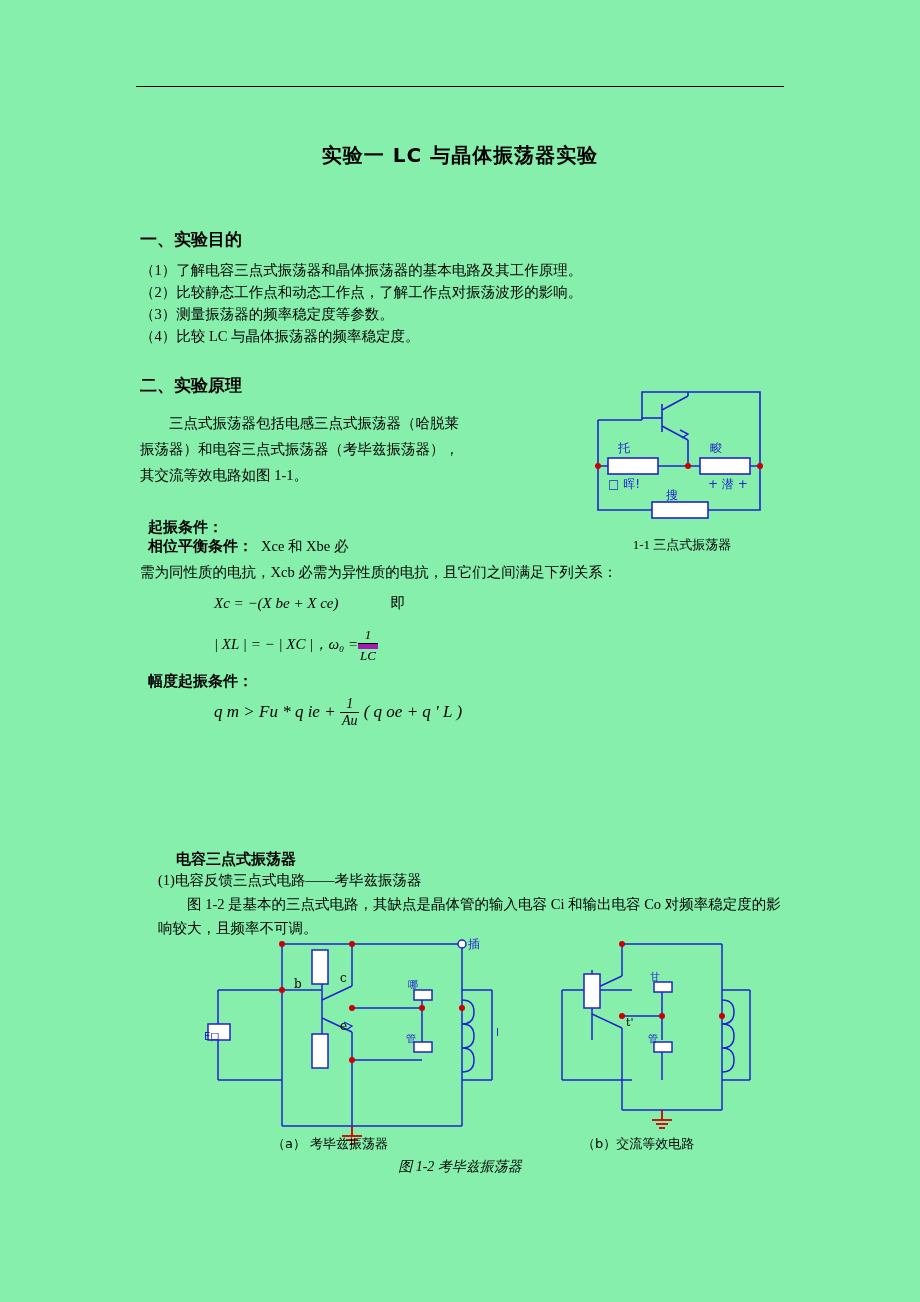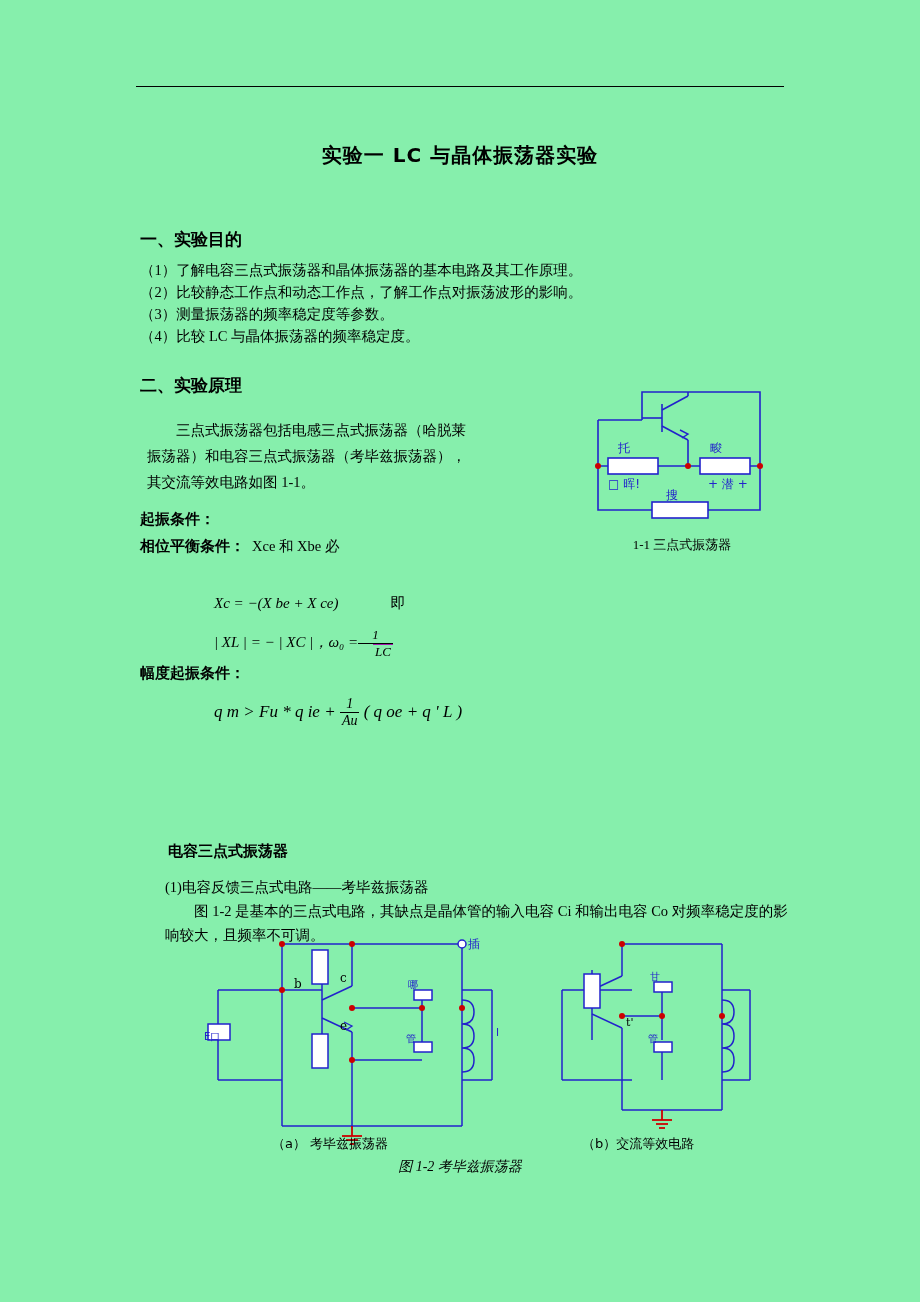--- a/index.html
+++ b/index.html
@@ -47,26 +47,26 @@
   .h2 {
     font-family: "DejaVu Sans", sans-serif;
     font-weight: bold;
     font-size: 17px;
     margin: 0;
   }
   .h3 {
     font-family: "DejaVu Sans", sans-serif;
     font-weight: bold;
     font-size: 15px;
-    margin: 0;
+    margin: 8px;
   }
   .para {
     font-size: 14.5px;
     line-height: 20px;
-    margin: 7px;
+    margin: 0;
   }
   .indent2 { text-indent: 2em; }
 
   
   #sec1-title { position: absolute; left: 4px; top: 228px; }
   #sec1-list  { position: absolute; left: 4px; top: 260px; width: 640px; }
   #sec1-list p { margin: 0 0 2px 0; }
 
   
   #sec2-title { position: absolute; left: 4px; top: 374px; }
@@ -85,21 +85,21 @@
   #f2 { position: absolute; left: 78px; top: 628px; }
   .frac {
     display: inline-block;
     vertical-align: middle;
     text-align: center;
     font-size: 13px;
     line-height: 1.15;
   }
   .frac .num { display: block; border-bottom: 1px solid #000; padding: 0 2px; }
   .frac .den { display: block; padding: 0 2px; }
-  .sqrt { border-top: 1px solid #a21caf; padding: 0 1px; margin-left: 15px; }
+  .sqrt { border-top: 5px solid #a21caf; padding: 0 1px; }
 
   #amp-title { position: absolute; left: 4px; top: 664px; }
   #f3 { position: absolute; left: 78px; top: 696px; font-size: 17px; }
   #amp-desc { position: absolute; left: 4px; top: 742px; width: 644px; line-height: 22px; text-align: justify; }
 
   
   #cap-title { position: absolute; left: 32px; top: 842px; }
   #cap-p1 { position: absolute; left: 22px; top: 870px; width: 620px; }
   #cap-p2 { position: absolute; left: 22px; top: 892px; width: 626px; line-height: 24px; }
 
@@ -150,20 +150,21 @@
     </div>
 
     <div class="h2" id="sec2-title">二、实验原理</div>
     <p class="para indent2" id="sec2-p1">三点式振荡器包括电感三点式振荡器（哈脱莱振荡器）和电容三点式振荡器（考毕兹振荡器），其交流等效电路如图 1-1。</p>
 
     <div class="h3" id="cond-title">起振条件：</div>
 
     <div id="phase-line">
       <span class="h3">相位平衡条件：</span><span class="para">Xce 和 Xbe 必</span>
     </div>
+    <p class="para" id="phase-rest">需为同性质的电抗，Xcb 必需为异性质的电抗，且它们之间满足下列关系：</p>
 
     <div class="formula" id="f1">
       <span>Xc = −(X be + X ce)</span><span class="lbl">即</span>
     </div>
 
     <div class="formula" id="f2">
       <span>| XL | = − | XC |</span><span>，ω₀ =</span><span class="frac"><span class="num">1</span><span class="den sqrt">LC</span></span>
     </div>
 
     <div class="h3" id="amp-title">幅度起振条件：</div>

